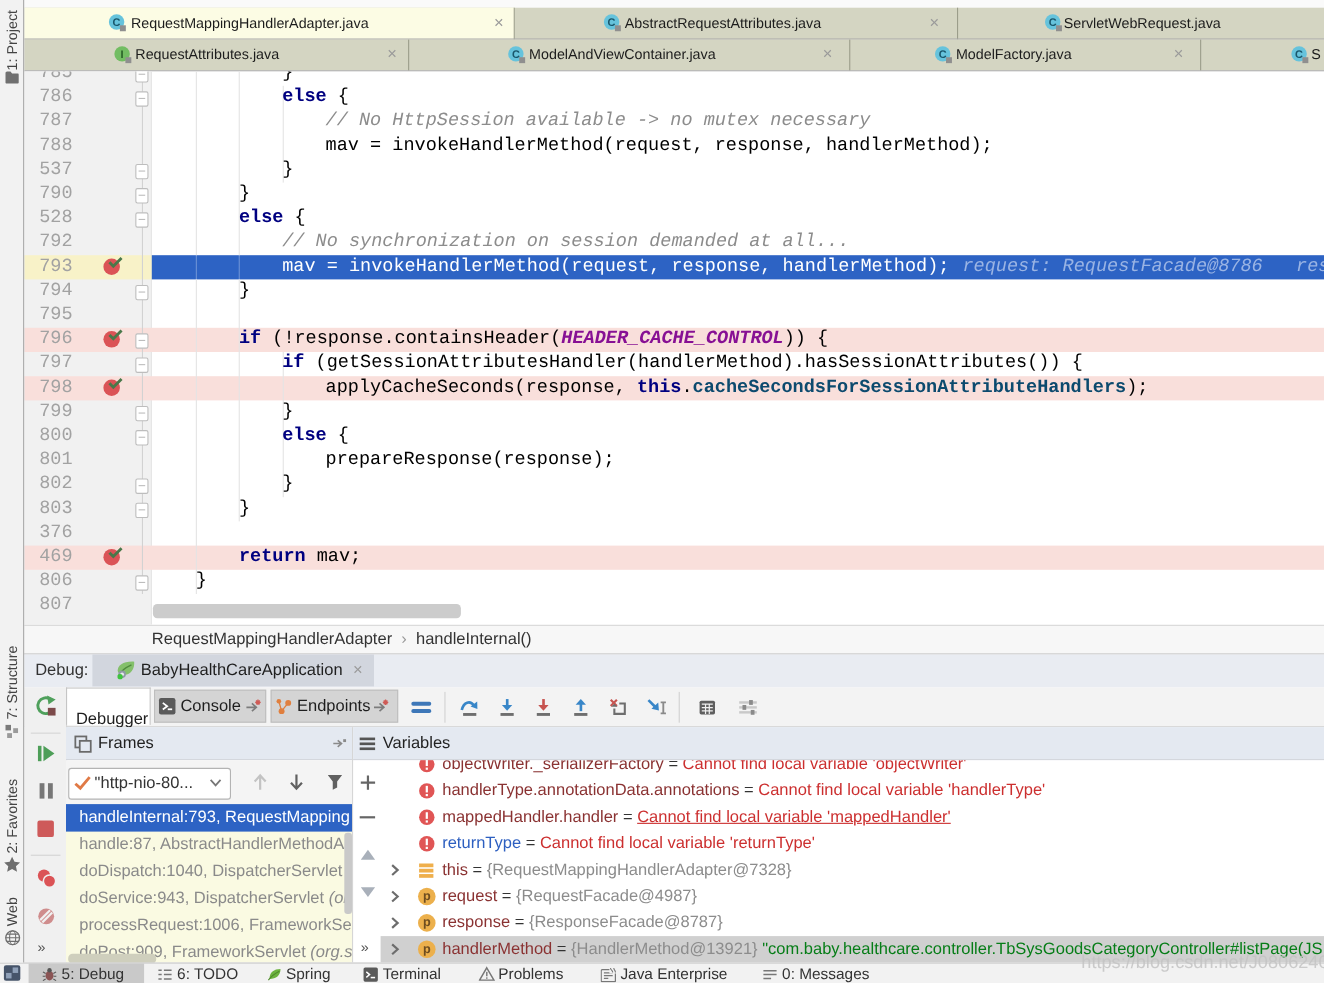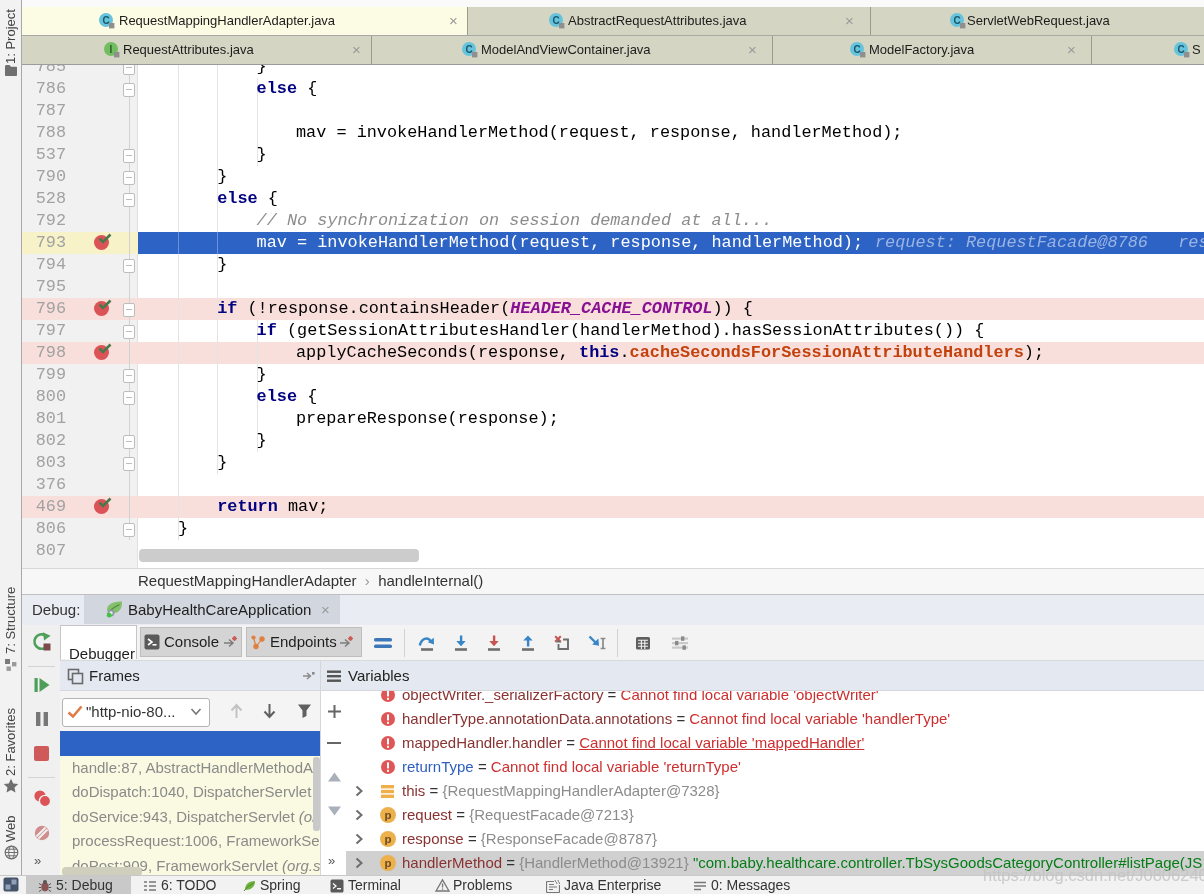--- a/index.html
+++ b/index.html
@@ -4,21 +4,21 @@
 <style>
   html,body{margin:0;padding:0;}
   body{width:1204px;height:894px;overflow:hidden;font-family:"Liberation Sans",sans-serif;background:#fff;position:relative;}
   .abs{position:absolute;}
   #page{position:absolute;left:0;top:0;width:1204px;height:894px;overflow:hidden;}
   .tabtxt{font-size:13px;color:#1c1c1c;line-height:28px;white-space:nowrap;}
   .x{color:#9a9a9a;font-size:15px;line-height:28px;}
   .cl{font-family:"Liberation Mono",monospace;font-size:16.85px;line-height:22px;white-space:pre;color:#000;}
   .kw{color:#000080;font-weight:bold;}
   .cm{color:#8c8c8c;font-style:italic;}
-  .fld{color:#c2410c;font-weight:bold;}
+  .fld{color:#0c4a6e;font-weight:bold;}
   .fldi{color:#871094;font-weight:bold;font-style:italic;}
   .num{font-family:"Liberation Mono",monospace;font-size:16.85px;color:#a2a2a2;line-height:22px;text-align:right;width:44px;left:22px;}
   .fm{width:10px;height:12px;background:#fff;border:1px solid #bdbdbd;border-radius:2px;left:101px;}
   .fm i{display:block;height:1px;background:#bdbdbd;margin:5px 2px 0 2px;}
   .bp{width:15px;height:15px;border-radius:50%;background:#db5356;left:72px;}
   .ig{width:1px;background:#e4e4e4;}
   .uitxt{font-size:15px;color:#333;white-space:nowrap;}
   .gtxt{font-size:15px;color:#8a8a8a;white-space:nowrap;}
   .vlbl{font-size:13px;color:#444;writing-mode:vertical-rl;transform:rotate(180deg);white-space:nowrap;left:3px;}
 </style>
@@ -180,20 +180,21 @@
 <div class="abs bp" style="top:280px;"></div>
       <svg class="abs" style="left:76px;top:278px;" width="14" height="12" viewBox="0 0 14 12">
         <path d="M1.5 5.5 L5 9 L12.5 1.5" stroke="#49784a" stroke-width="2.6" fill="none"></path>
       </svg>
 <div class="abs bp" style="top:434px;"></div>
       <svg class="abs" style="left:76px;top:432px;" width="14" height="12" viewBox="0 0 14 12">
         <path d="M1.5 5.5 L5 9 L12.5 1.5" stroke="#49784a" stroke-width="2.6" fill="none"></path>
       </svg>
 <div class="abs cl" style="left:234.6px;top:-9px;color:#000;">}</div>
 <div class="abs cl" style="left:234.6px;top:13px;color:#000;"><span class="kw">else</span> {</div>
+<div class="abs cl" style="left:274.0px;top:35px;color:#000;"><span class="cm">// No HttpSession available -&gt; no mutex necessary</span></div>
 <div class="abs cl" style="left:274.0px;top:57px;color:#000;">mav = invokeHandlerMethod(request, response, handlerMethod);</div>
 <div class="abs cl" style="left:234.6px;top:79px;color:#000;">}</div>
 <div class="abs cl" style="left:195.2px;top:101px;color:#000;">}</div>
 <div class="abs cl" style="left:195.2px;top:123px;color:#000;"><span class="kw">else</span> {</div>
 <div class="abs cl" style="left:234.6px;top:145px;color:#000;"><span class="cm">// No synchronization on session demanded at all...</span></div>
 <div class="abs cl" style="left:234.6px;top:167px;color:#fff;">mav = invokeHandlerMethod(request, response, handlerMethod);</div>
 <div class="abs cl" style="left:195.2px;top:189px;color:#000;">}</div>
 <div class="abs cl" style="left:195.2px;top:233px;color:#000;"><span class="kw">if</span> (!response.containsHeader(<span class="fldi">HEADER_CACHE_CONTROL</span>)) {</div>
 <div class="abs cl" style="left:234.6px;top:255px;color:#000;"><span class="kw">if</span> (getSessionAttributesHandler(handlerMethod).hasSessionAttributes()) {</div>
 <div class="abs cl" style="left:274.0px;top:277px;color:#000;">applyCacheSeconds(response, <span class="kw">this</span>.<span class="fld">cacheSecondsForSessionAttributeHandlers</span>);</div>
@@ -351,20 +352,21 @@
       </svg>
 <svg class="abs" style="left:239px;top:106px;" width="17" height="20" viewBox="0 0 17 20">
         <path d="M8.5 3 V15 M3.5 10.5 L8.5 16 L13.5 10.5" stroke="#606060" stroke-width="2" fill="none"></path>
       </svg>
 <svg class="abs" style="left:274px;top:107px;" width="17" height="18" viewBox="0 0 17 18">
         <path d="M2 2.5 H15 L10.5 8.5 V14 L6.5 16 V8.5 Z" fill="#606060"></path>
       </svg>
 <div class="abs" style="left:38px;top:136px;width:260px;height:144px;background:#fafae2;overflow:hidden;" id="frlist"></div>
 <div class="abs" style="left:38px;top:136px;width:260px;height:144px;overflow:hidden;">
         <div class="abs" style="left:0;top:0px;width:260px;height:24.5px;background:#2d63c4;"></div>
+<div class="abs" style="left:12px;top:0px;font-size:15px;line-height:24.5px;color:#fff;white-space:nowrap;">handleInternal:793, RequestMapping</div>
 <div class="abs gtxt" style="left:12px;top:24.5px;line-height:24.5px;">handle:87, AbstractHandlerMethodA<i></i></div>
 <div class="abs gtxt" style="left:12px;top:49.0px;line-height:24.5px;">doDispatch:1040, DispatcherServlet <i>(</i></div>
 <div class="abs gtxt" style="left:12px;top:73.5px;line-height:24.5px;">doService:943, DispatcherServlet <i>(org</i></div>
 <div class="abs gtxt" style="left:12px;top:98.0px;line-height:24.5px;">processRequest:1006, FrameworkServ<i></i></div>
 <div class="abs gtxt" style="left:12px;top:122.5px;line-height:24.5px;">doPost:909, FrameworkServlet <i>(org.sp</i></div>
       </div>
 <div class="abs" style="left:291px;top:162px;width:7px;height:74px;background:#c9c9c9;border-radius:3px;"></div>
 <div class="abs" style="left:40px;top:272px;width:80px;height:9px;background:#cfcfbd;border-radius:4px;"></div>
 <div class="abs" style="left:298px;top:66px;width:1px;height:214px;background:#d6d6d6;"></div>
 <div class="abs" style="left:324px;top:256px;width:858px;height:24px;background:#d0d0d0;"></div>
@@ -398,21 +400,21 @@
       <svg class="abs" style="left:358px;top:189px;" width="16" height="15" viewBox="0 0 16 15">
         <rect x="1" y="1" width="13" height="3.4" fill="#efaf4b"></rect>
         <rect x="1" y="5.8" width="13" height="3.4" fill="#efaf4b"></rect>
         <rect x="1" y="10.6" width="13" height="3.4" fill="#efaf4b"></rect>
       </svg>
       <div class="abs uitxt" style="left:380px;top:184px;line-height:24px;"><span style="color:#8a3232;">this</span> = <span style="color:#8c8c8c;">{RequestMappingHandlerAdapter@7328}</span></div>
 <svg class="abs" style="left:331px;top:214px;" width="12" height="12" viewBox="0 0 12 12">
         <path d="M3.5 1.5 L8.5 6 L3.5 10.5" stroke="#6d6d6d" stroke-width="2" fill="none"></path>
       </svg>
       <div class="abs" style="left:358px;top:212px;width:16px;height:16px;border-radius:50%;background:#ecb04c;color:#6e4d20;font-size:11.5px;font-weight:bold;text-align:center;line-height:16px;">p</div>
-      <div class="abs uitxt" style="left:380px;top:208px;line-height:24px;"><span style="color:#8a3232;">request</span> = <span style="color:#8c8c8c;">{RequestFacade@7213}</span></div>
+      <div class="abs uitxt" style="left:380px;top:208px;line-height:24px;"><span style="color:#8a3232;">request</span> = <span style="color:#8c8c8c;">{RequestFacade@4987}</span></div>
 <svg class="abs" style="left:331px;top:238px;" width="12" height="12" viewBox="0 0 12 12">
         <path d="M3.5 1.5 L8.5 6 L3.5 10.5" stroke="#6d6d6d" stroke-width="2" fill="none"></path>
       </svg>
       <div class="abs" style="left:358px;top:236px;width:16px;height:16px;border-radius:50%;background:#ecb04c;color:#6e4d20;font-size:11.5px;font-weight:bold;text-align:center;line-height:16px;">p</div>
       <div class="abs uitxt" style="left:380px;top:232px;line-height:24px;"><span style="color:#8a3232;">response</span> = <span style="color:#8c8c8c;">{ResponseFacade@8787}</span></div>
 <svg class="abs" style="left:331px;top:262px;" width="12" height="12" viewBox="0 0 12 12">
         <path d="M3.5 1.5 L8.5 6 L3.5 10.5" stroke="#6d6d6d" stroke-width="2" fill="none"></path>
       </svg>
       <div class="abs" style="left:358px;top:260px;width:16px;height:16px;border-radius:50%;background:#ecb04c;color:#6e4d20;font-size:11.5px;font-weight:bold;text-align:center;line-height:16px;">p</div>
       <div class="abs uitxt" style="left:380px;top:256px;line-height:24px;"><span style="color:#8a3232;">handlerMethod</span> = <span style="color:#8c8c8c;">{HandlerMethod@13921}</span> <span style="color:#067d17;">"com.baby.healthcare.controller.TbSysGoodsCategoryController#listPage(JS</span></div>

